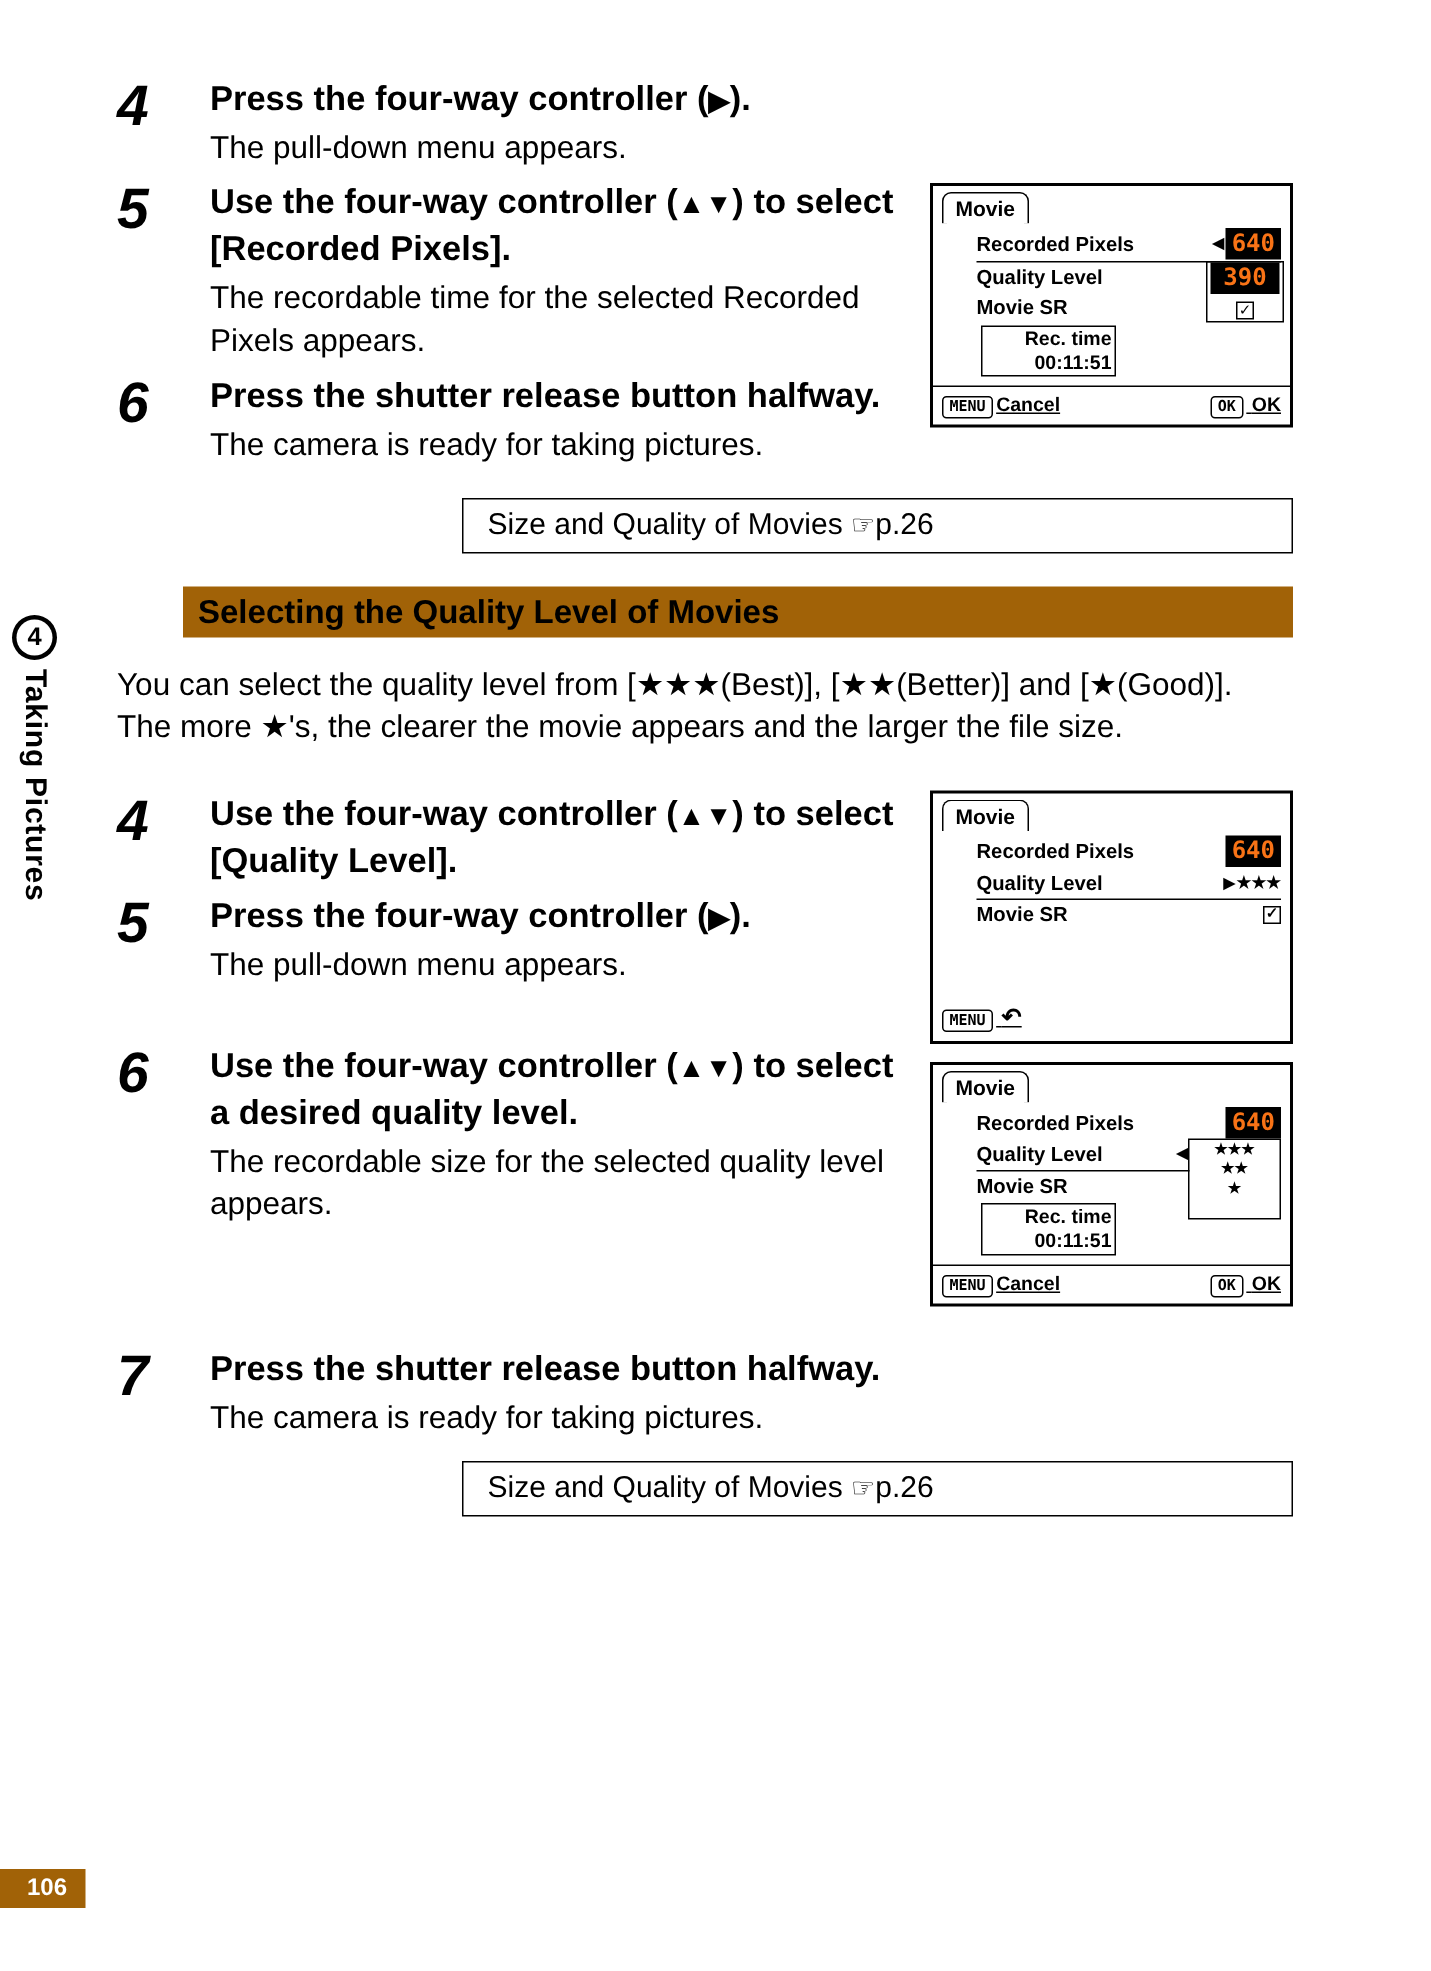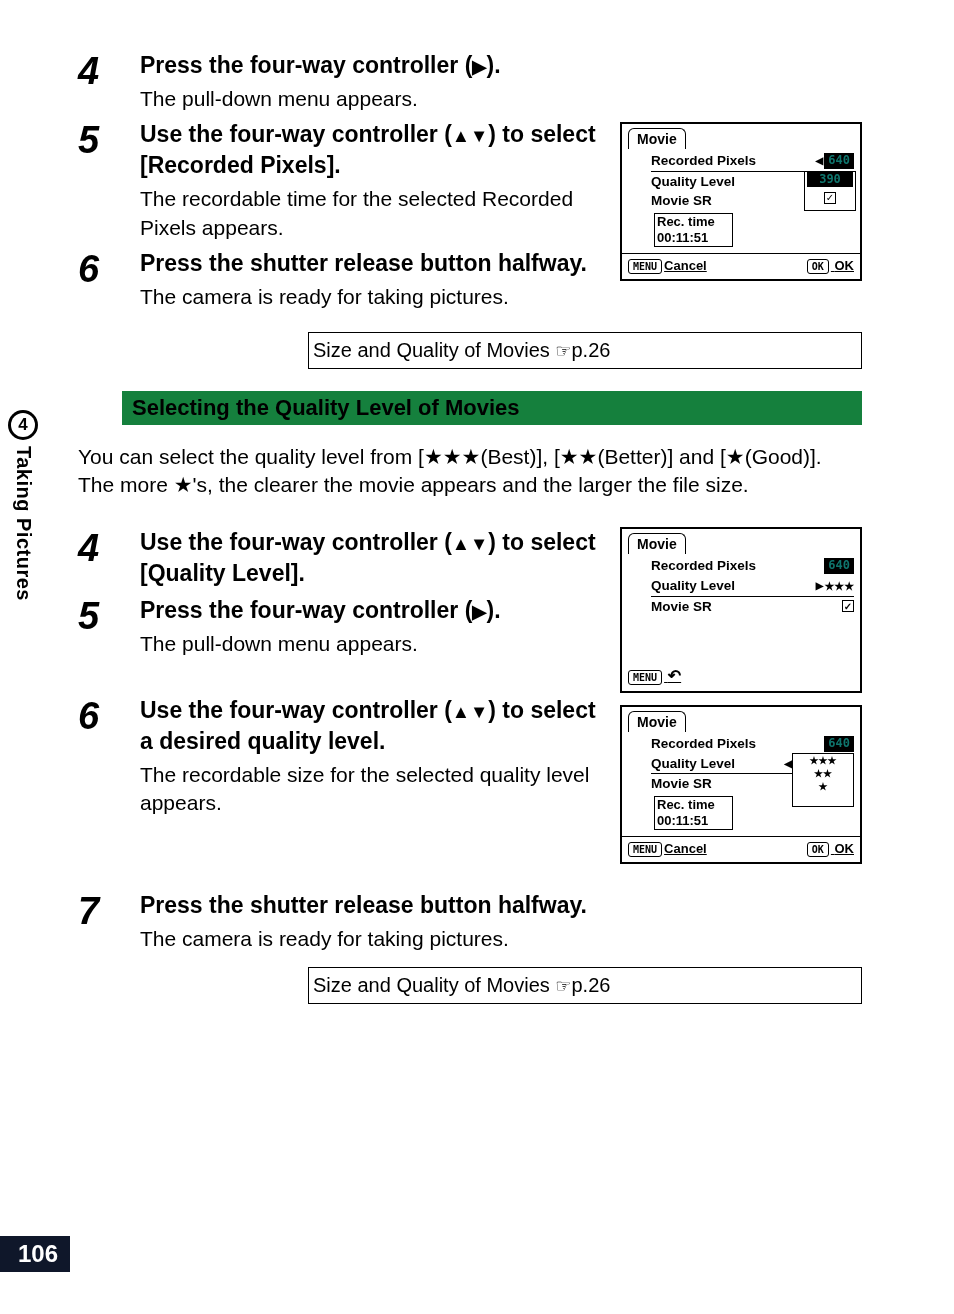--- a/index.html
+++ b/index.html
@@ -46,25 +46,25 @@
   }
   .side-text {
     writing-mode: vertical-rl;
     font-weight: bold;
     font-size: 20px;
     letter-spacing: 0.5px;
   }
   .page-number-bar {
     position: absolute;
     left: 0; bottom: 42px;
-    background: #0f172a;
+    background: #a16207;
     color: #fff;
     font-weight: bold;
     padding: 4px 12px 4px 18px;
-    font-size: 24px;
+    font-size: 16px;
   }
 
   .step-block { display: flex; margin-bottom: 6px; }
   .step-num {
     width: 62px;
     flex-shrink: 0;
     font-size: 38px;
     font-weight: bold;
     font-style: italic;
     line-height: 1;
@@ -74,28 +74,28 @@
   .step-head { font-size: 23px; font-weight: bold; line-height: 1.35; }
   .step-desc { font-size: 21px; line-height: 1.35; margin-top: 4px; }
 
   .tri-r::before { content: "▶"; font-size: 0.8em; }
   .tri-u::before { content: "▲"; font-size: 0.8em; }
   .tri-d::before { content: "▼"; font-size: 0.8em; }
 
   .ref-box {
     border: 1px solid #000;
     margin: 14px 0 22px 0;
-    padding: 6px 4px;
+    padding: 6px 16px;
     font-size: 20px;
     margin-left: 230px;
     margin-right: 0;
   }
 
   .section-header {
-    background: #15803d;
+    background: #a16207;
     font-weight: bold;
     font-size: 22px;
     padding: 4px 10px;
     margin: 8px 0 12px 44px;
   }
   .intro-para {
     font-size: 21px;
     line-height: 1.35;
     margin-bottom: 28px;
     margin-top: 18px;
@@ -121,33 +121,33 @@
     display: inline-block;
     padding: 1px 8px;
     font-weight: bold;
     margin: 4px 0 0 6px;
     border-radius: 6px 6px 0 0;
     font-size: 14px;
   }
   .lcd-body { padding: 2px 6px 6px 6px; }
   .lcd-row { display: flex; align-items: center; font-weight: bold; font-size: 13.5px; padding: 1px 0; margin-left: 23px;}
   .lcd-label { flex: 1; }
-  .lcd-hl { background: #000; color: #0f766e; padding: 0 4px; font-family: monospace; font-weight: bold; font-size: 12px; }
+  .lcd-hl { background: #000; color: #f97316; padding: 0 4px; font-family: monospace; font-weight: bold; font-size: 16px; }
   .lcd-arrow { font-size: 10px; margin: 0 1px; }
   .lcd-under { border-bottom: 1px solid #000; }
   .lcd-check { width: 12px; height: 12px; border: 1px solid #000; display: inline-flex; align-items:center; justify-content:center; font-size:10px; }
   .lcd-rec {
     border: 1px solid #000;
-    text-align: left;
+    text-align: right;
     font-weight: bold;
     font-size: 13px;
     padding: 0 2px;
     margin-left: 26px;
     margin-top: 2px;
-    width: 79px;
+    width: 90px;
     line-height: 1.25;
   }
   .lcd-footer {
     border-top: 1px solid #000;
     display: flex;
     justify-content: space-between;
     padding: 4px 6px;
     font-weight: bold;
     font-size: 13px;
     align-items: center;

